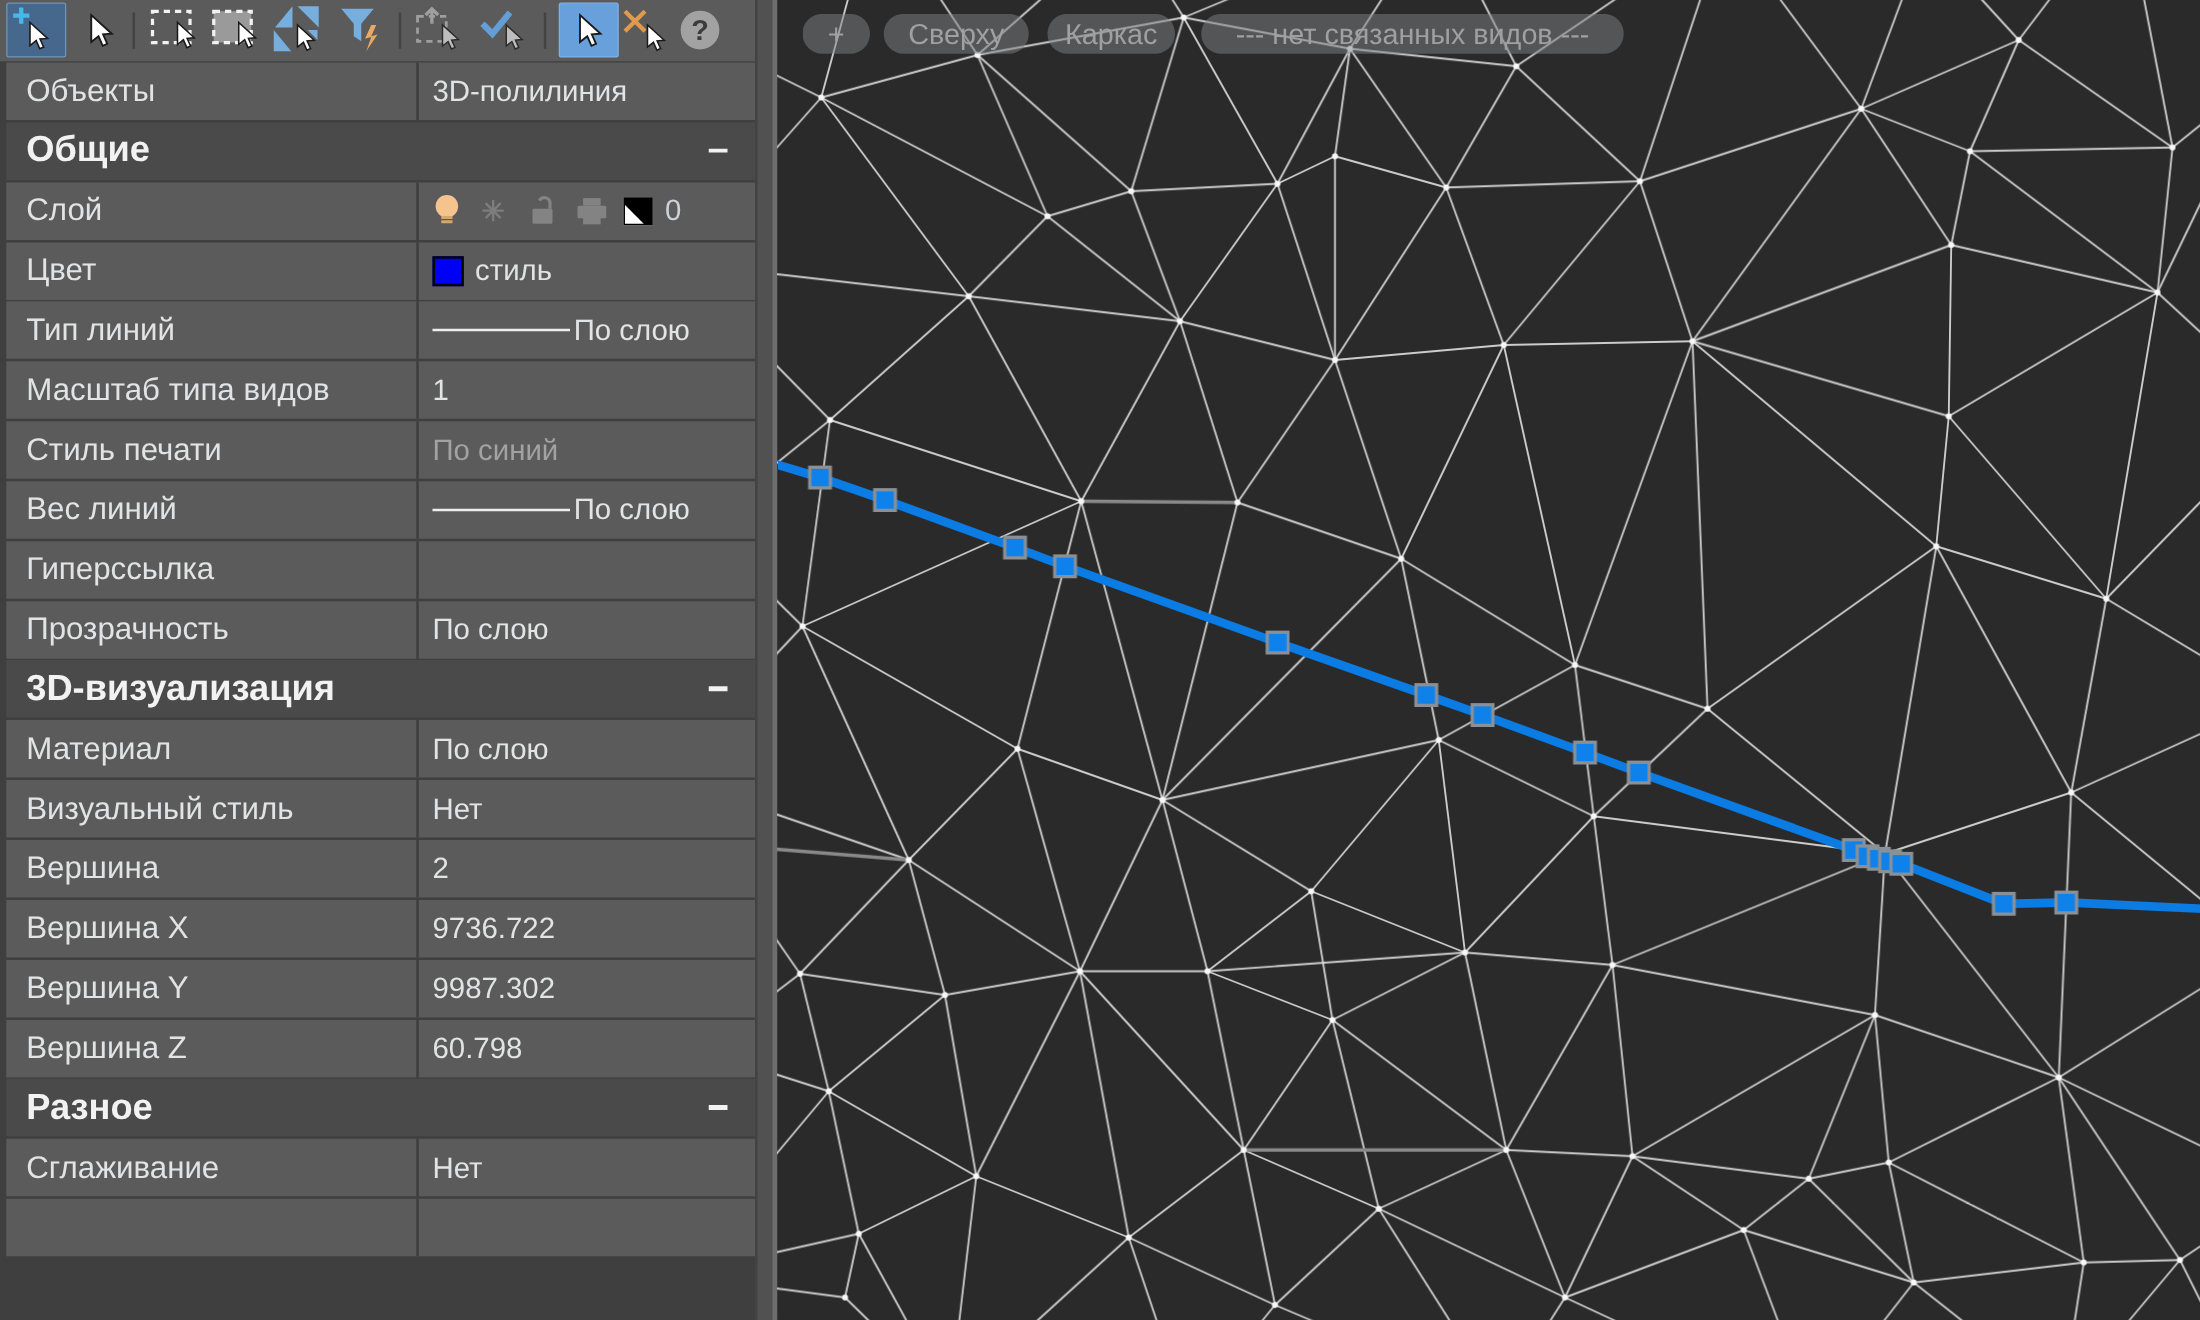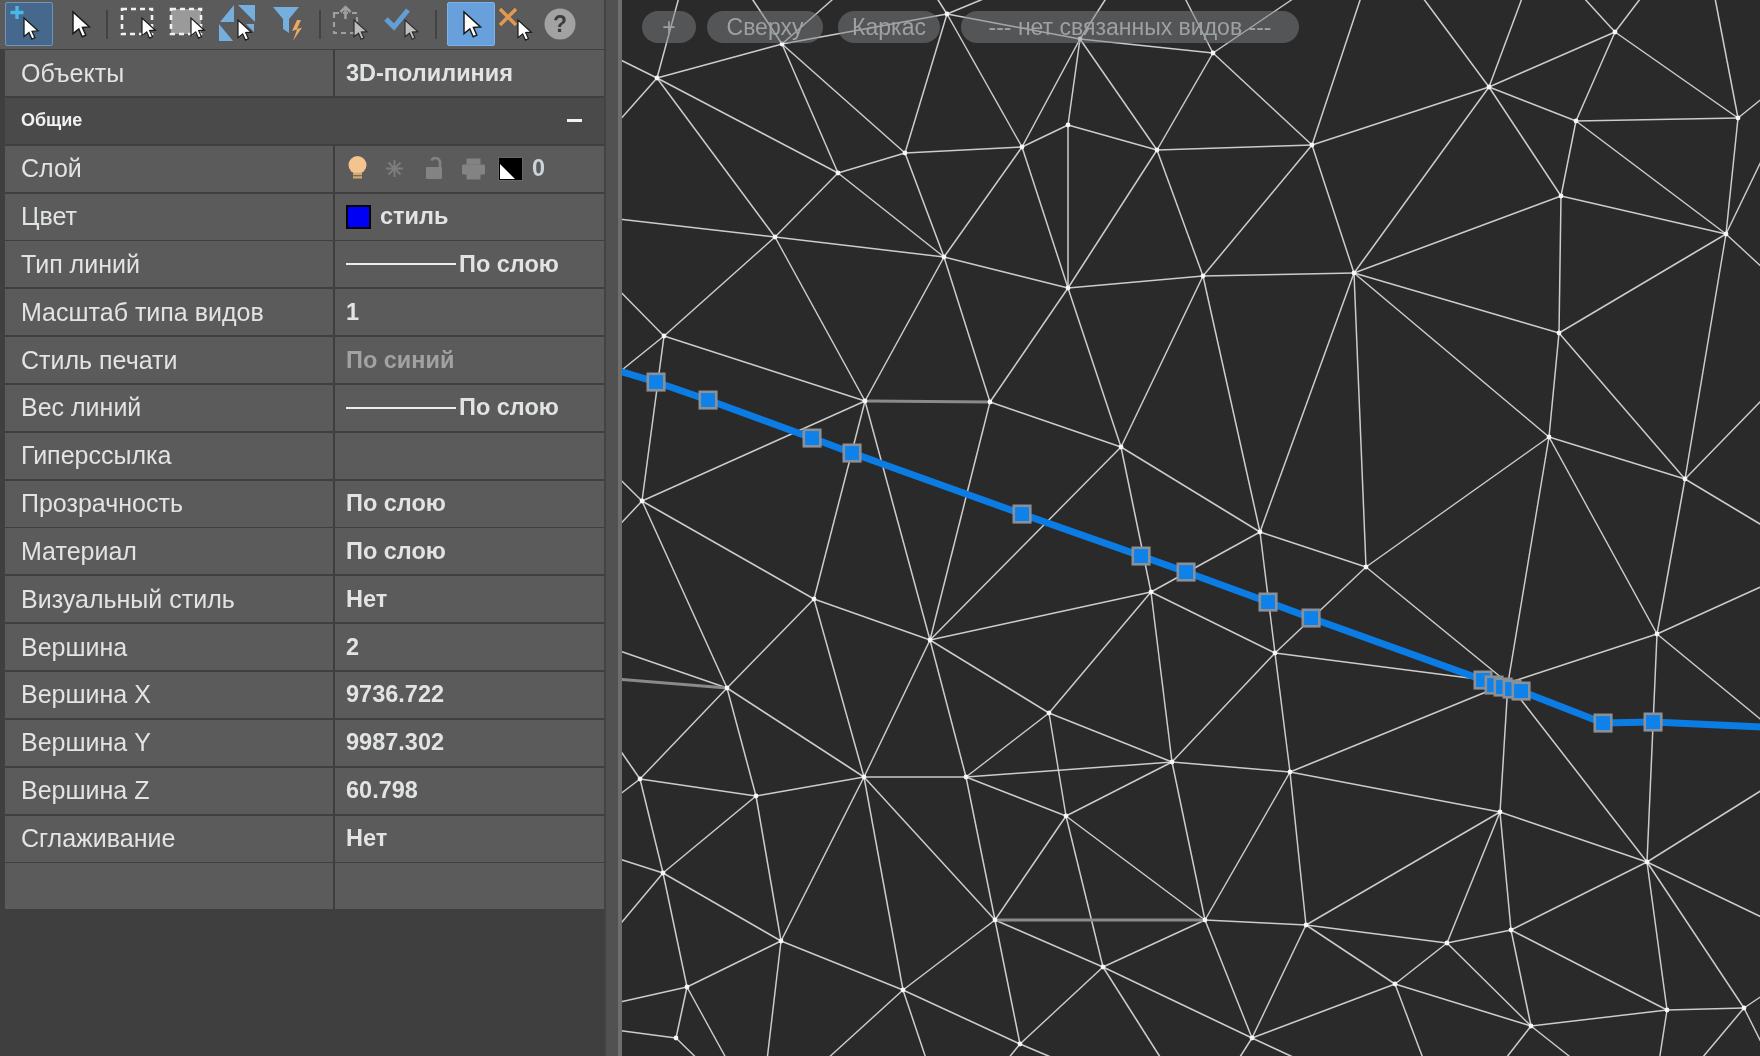--- a/index.html
+++ b/index.html
@@ -14,25 +14,25 @@
     border-radius:2px; }
   .tbtn.steel { background:#46688c; border:1px solid #6d96bc; }
   .tbtn.blue  { background:#68a0dc; border:1px solid #7fb2e8; }
   .tsep { position:absolute; top:10px; width:2px; height:29px; background:#434343; }
   .grid { position:absolute; left:0; top:50px; width:604px; }
   .prow { position:relative; height:46px; margin-bottom:1.85px; background:#5b5b5b; margin-left:5px; }
   .prow .lab { position:absolute; left:16px; top:0; height:100%; display:flex; align-items:center;
     color:#e2e3e4; font-size:25px; }
   .prow .divider { position:absolute; left:328px; top:0; width:2px; height:100%; background:#3e3e3e; }
   .prow .val { position:absolute; left:330px; top:0; right:0; height:100%; display:flex; align-items:center;
-    padding-left:11px; color:#e2e3e4; font-size:23.5px;font-weight:bold; }
+    padding-left:11px; color:#e2e3e4; font-size:23.5px; }
   .prow .val.dis { color:#a2a2a2; }
   .shead { position:relative; height:46px; margin-bottom:1.85px; background:#4a4a4a; margin-left:5px; }
   .shead .lab { position:absolute; left:16px; top:0; height:100%; display:flex; align-items:center;
-    color:#f2f2f2; font-size:18px; font-weight:bold; }
+    color:#f2f2f2; font-size:29px; font-weight:bold; }
   .shead .minus { position:absolute; right:22px; top:21px; width:15px; height:3.5px; background:#f2f2f2; }
   .swatch { width:25px; height:24px; border:2.5px solid #050505; margin-right:9px; }
   .linesample { width:110px; height:2px; background:#ededed; margin-right:3px; }
   #scrollstrip { position:absolute; left:604px; top:0; width:18px; height:1056px; background:#515151; }
   #scrollstrip .edge { position:absolute; left:14px; top:0; width:4px; height:1056px; background:#6e6e6e; }
   #scrollstrip .dark { position:absolute; left:0; top:0; width:2px; height:1056px; background:#434343; }
   .lic { margin-right:13px; display:flex; align-items:center; }
 
   
   #viewport { position:absolute; left:622px; top:0; width:1138px; height:1056px; background:#2a2a2a; }
@@ -225,20 +225,24 @@
         <div class="prow">
           <div class="lab">Гиперссылка</div>
           <div class="divider"></div>
           <div class="val"></div>
         </div>
         <div class="prow">
           <div class="lab">Прозрачность</div>
           <div class="divider"></div>
           <div class="val">По слою</div>
         </div>
+        <div class="shead">
+          <div class="lab">3D-визуализация</div>
+    <div class="minus"></div>
+        </div>
         <div class="prow">
           <div class="lab">Материал</div>
           <div class="divider"></div>
           <div class="val">По слою</div>
         </div>
         <div class="prow">
           <div class="lab">Визуальный стиль</div>
           <div class="divider"></div>
           <div class="val">Нет</div>
         </div>
@@ -254,20 +258,24 @@
         </div>
         <div class="prow">
           <div class="lab">Вершина Y</div>
           <div class="divider"></div>
           <div class="val">9987.302</div>
         </div>
         <div class="prow">
           <div class="lab">Вершина Z</div>
           <div class="divider"></div>
           <div class="val">60.798</div>
+        </div>
+        <div class="shead">
+          <div class="lab">Разное</div>
+    <div class="minus"></div>
         </div>
         <div class="prow">
           <div class="lab">Сглаживание</div>
           <div class="divider"></div>
           <div class="val">Нет</div>
         </div>
         <div class="prow">
           <div class="divider"></div>
         </div>
       </div>

